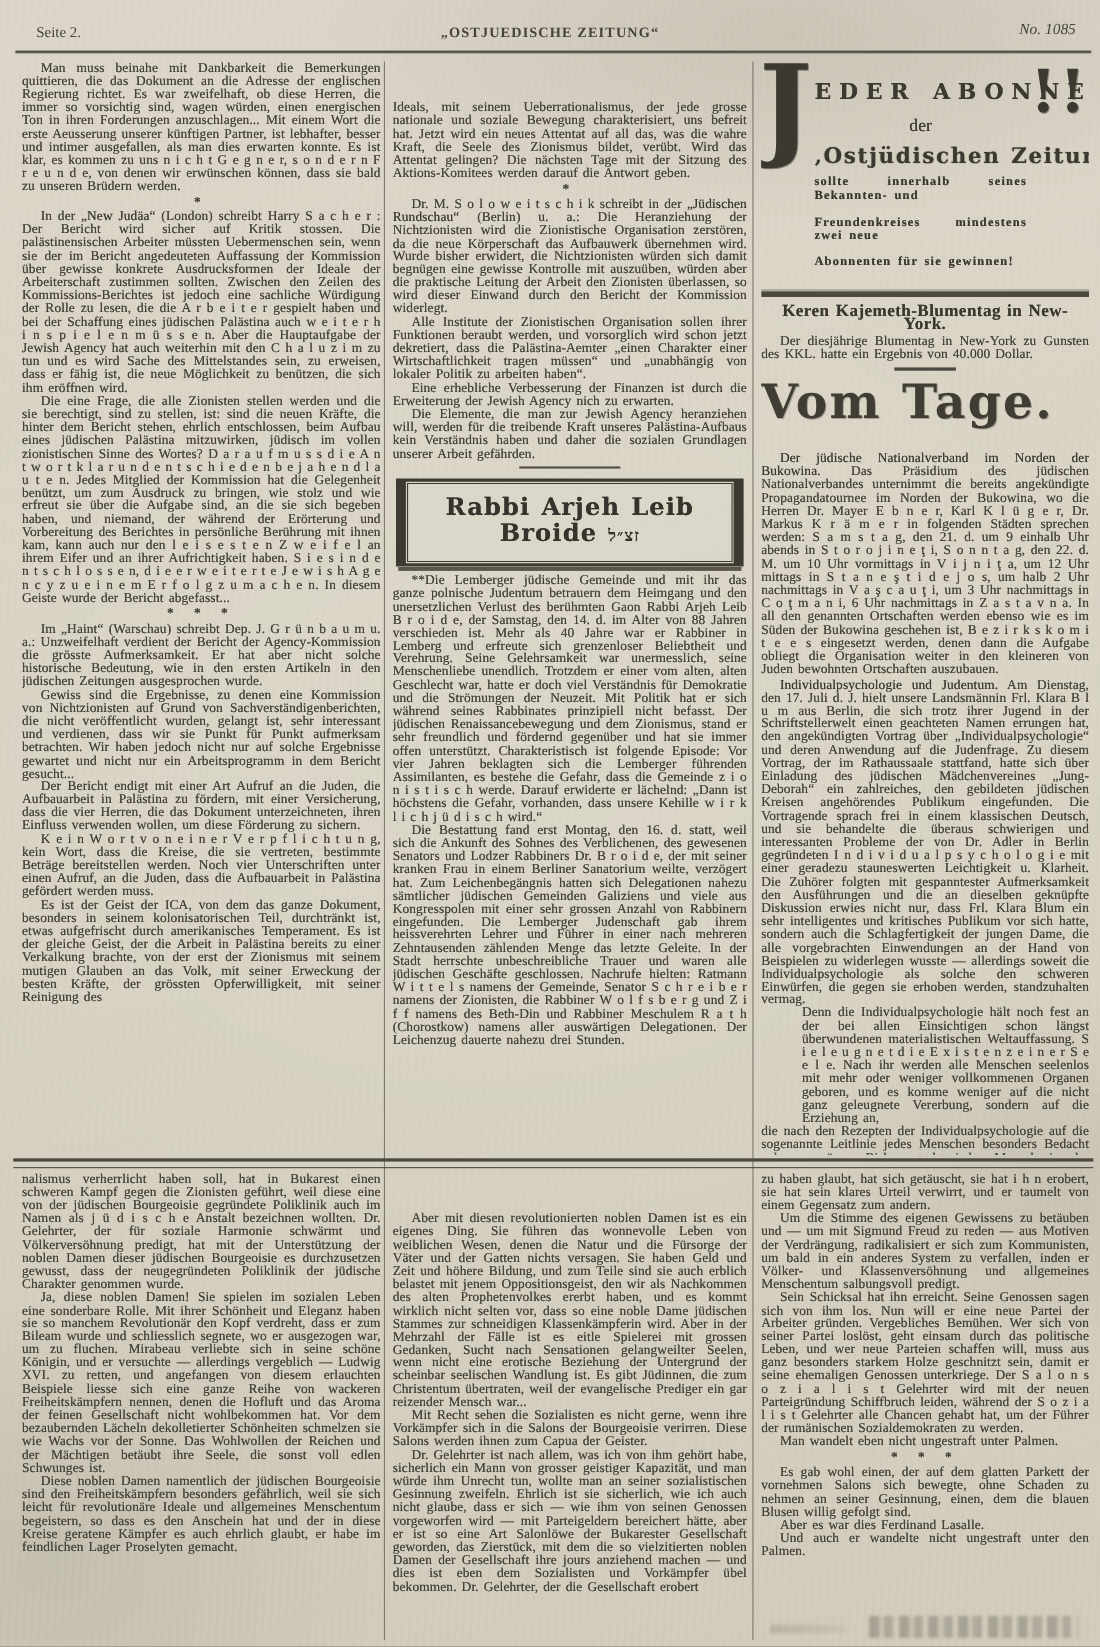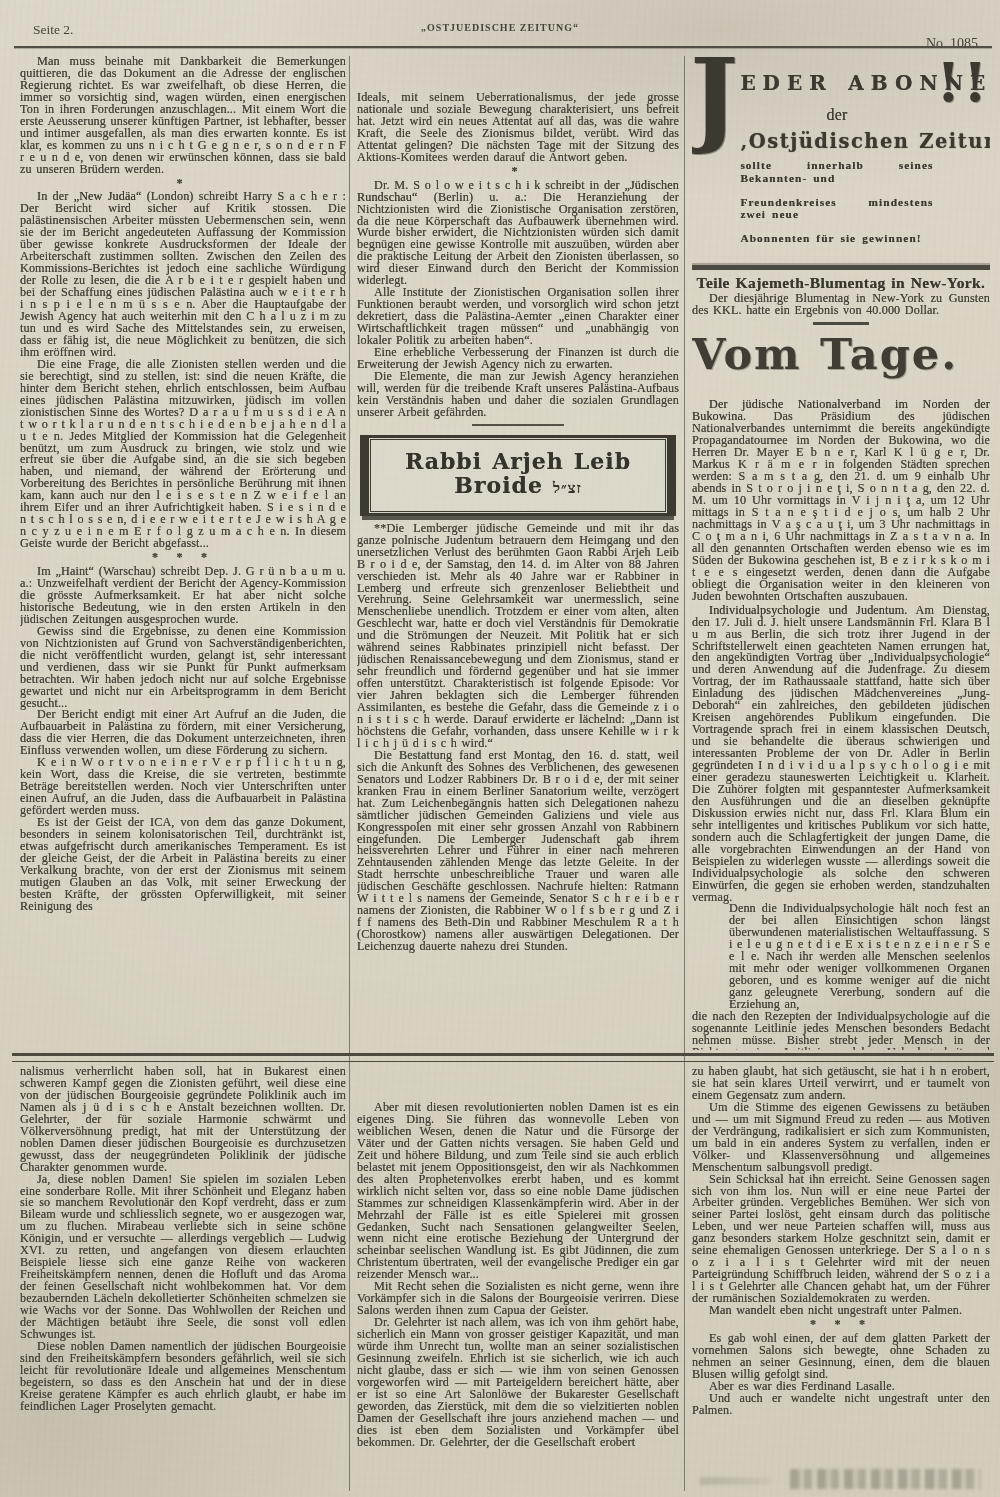--- a/index.html
+++ b/index.html
@@ -12,22 +12,22 @@
       radial-gradient(ellipse 900px 700px at 45% 45%, rgba(255,255,246,.10), transparent 70%),
       linear-gradient(180deg,#dbd6c7 0%,#d7d2c2 55%,#d1ccbb 100%);
   }
   .grain{position:absolute;inset:0;pointer-events:none;opacity:.35;
     background:
       repeating-linear-gradient(93deg, rgba(90,85,70,.05) 0 2px, transparent 2px 7px),
       repeating-linear-gradient(2deg, rgba(255,255,250,.05) 0 3px, transparent 3px 9px);}
   
   .masthead{position:absolute;top:20px;left:0;width:100%;height:24px;font-size:13.5px;}
   .m-page{position:absolute;left:33px;top:2px;}
-  .m-title{position:absolute;left:0;right:0;top:2px;text-align:center;font-weight:bold;letter-spacing:1px;font-size:10px;}
-  .m-issue{position:absolute;right:22px;top:16px;font-size:14px;}
+  .m-title{position:absolute;left:0;right:0;top:2px;text-align:center;font-weight:bold;letter-spacing:1px;font-size:13px;}
+  .m-issue{position:absolute;right:22px;top:0;font-size:14px;font-style:italic;}
   .rule-top{position:absolute;top:46px;left:14px;right:8px;height:2px;background:#514e45;box-shadow:0 1px 0 rgba(80,76,66,.35);}
   
   .vrule{position:absolute;top:56px;bottom:6px;width:1px;background:#6d695d;opacity:.85;}
   .vrule.v1{left:349px;}
   .vrule.v2{left:684px;}
   
   .hrule-mid{position:absolute;top:1053px;left:12px;right:6px;height:5px;
     border-top:3px solid #4c4940;border-bottom:1px solid #4c4940;}
   
   .col{position:absolute;overflow:hidden;text-align:justify;
@@ -133,21 +133,21 @@
         <p class="ad-l1">EDER ABONNENT</p>
         <p class="ad-l2">der</p>
         <p class="ad-l3">‚Ostjüdischen Zeitung‘</p>
         <p class="ad-s">sollte innerhalb seines Bekannten- und</p>
         <p class="ad-s">Freundenkreises mindestens zwei neue</p>
         <p class="ad-s">Abonnenten für sie gewinnen!</p>
       </div>
       <div class="ad-bang">!!</div>
     </div>
     <div class="thick-rule"></div>
-    <h3 class="keren-h">Teile Kajemeth-Blumentag in New-York.</h3>
+    <h3 class="keren-h">Keren Kajemeth-Blumentag in New-York.</h3>
     <p class="p">Der diesjährige Blumentag in New-York zu Gunsten des KKL. hatte ein Ergebnis von 40.000 Dollar.</p>
     <div class="dash-rule"></div>
     <h1 class="vomtage">Vom Tage.</h1>
     <p class="p"><b class="lead">Der jüdische Nationalverband im Norden der Bukowina.</b> <span>Das Präsidium des jüdischen Nationalverbandes unternimmt die bereits angekündigte Propagandatournee im Norden der Bukowina, wo die Herren Dr. Mayer E b n e r, Karl K l ü g e r, Dr. Markus K r ä m e r  in folgenden Städten sprechen werden: S a m s t a g, den 21. d. um 9 einhalb Uhr abends in S t o r o j i n e ţ i, S o n n t a g, den 22. d. M. um 10 Uhr vormittags in V i j n i ţ a, um 12 Uhr mittags in S t a n e ş t i  d e  j o s, um halb 2 Uhr nachmittags in V a ş c a u ţ i, um 3 Uhr nachmittags in C o ţ m a n i, 6 Uhr nachmittags in Z a s t a v n a. In all den genannten Ortschaften werden ebenso wie es im Süden der Bukowina geschehen ist, B e z i r k s k o m i t e e s  eingesetzt werden, denen dann die Aufgabe obliegt die Organisation weiter in den kleineren von Juden bewohnten Ortschaften auszubauen.</span></p>
     <p class="p sp"><b class="lead">Individualpsychologie und Judentum.</b> <span>Am Dienstag, den 17. Juli d. J. hielt unsere Landsmännin Frl. Klara B l u m  aus Berlin, die sich trotz ihrer Jugend in der Schriftstellerwelt einen geachteten Namen errungen hat, den angekündigten Vortrag über „Individualpsychologie“ und deren Anwendung auf die Judenfrage. Zu diesem Vortrag, der im Rathaussaale stattfand, hatte sich über Einladung des jüdischen Mädchenvereines „Jung-Deborah“ ein zahlreiches, den gebildeten jüdischen Kreisen angehörendes Publikum eingefunden. Die Vortragende sprach frei in einem klassischen Deutsch, und sie behandelte die überaus schwierigen und interessanten Probleme der von Dr. Adler in Berlin gegründeten I n d i v i d u a l p s y c h o l o g i e  mit einer geradezu stauneswerten Leichtigkeit u. Klarheit. Die Zuhörer folgten mit gespanntester Aufmerksamkeit den Ausführungen und die an dieselben geknüpfte Diskussion erwies nicht nur, dass Frl. Klara Blum ein sehr intelligentes und kritisches Publikum vor sich hatte, sondern auch die Schlagfertigkeit der jungen Dame, die alle vorgebrachten Einwendungen an der Hand von Beispielen zu widerlegen wusste — allerdings soweit die Individualpsychologie als solche den schweren Einwürfen, die gegen sie erhoben werden, standzuhalten vermag.</span></p>
     <p class="p cont block-indent">Denn die Individualpsychologie hält noch fest an der bei allen Einsichtigen schon längst überwundenen materialistischen Weltauffassung. S i e  l e u g n e t  d i e  E x i s t e n z  e i n e r  S e e l e. Nach ihr werden alle Menschen seelenlos mit mehr oder weniger vollkommenen Organen geboren, und es komme weniger auf die nicht ganz geleugnete Vererbung, sondern auf die Erziehung an,</p>
     <p class="p cont">die nach den Rezepten der Individualpsychologie auf die sogenannte Leitlinie jedes Menschen besonders Bedacht nehmen müsse. Bisher strebt jeder Mensch in der Richtung seiner Leitlinie, welche „Ueberlegenheit und kathegorischer Komparativ heisst“, d. i. die ewige Sucht, sich mit den anderen zu messen und sie zu übertrumpfen. Die Individualpsychologie macht zu ihrer Leitlinie das Gemeinschaftsgefühl. Besonders in-</p>
   </div>
 
   <div class="col bot c1">

